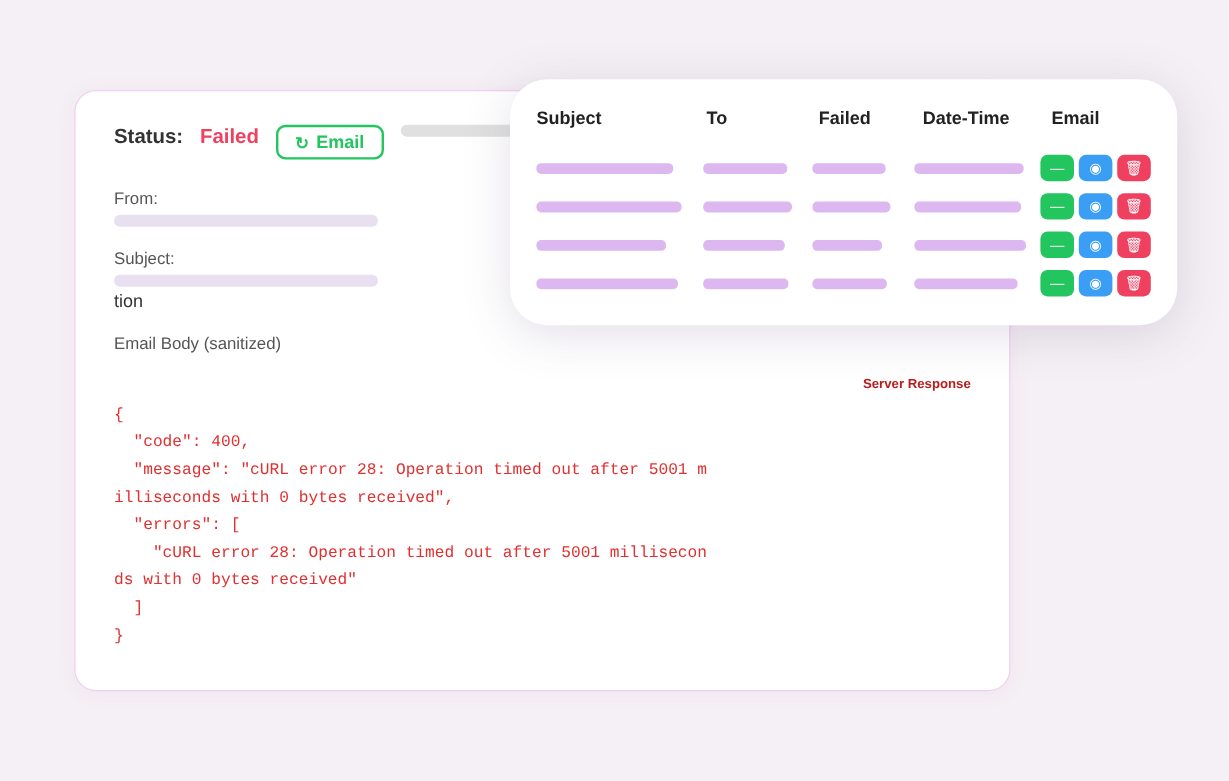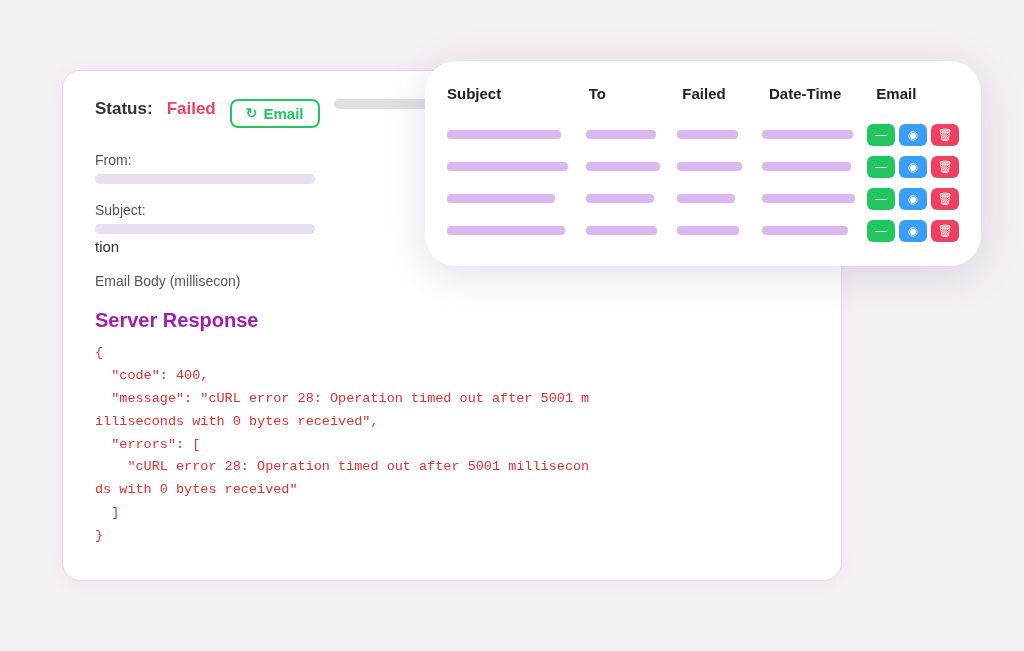--- a/index.html
+++ b/index.html
@@ -94,24 +94,25 @@
       color: #555;
       font-weight: 500;
       margin-top: 8px;
     }
 
     
     .server-response-section {
       margin-top: 20px;
     }
     .server-response-title {
-      color: #a21caf;
+      color: #b91c1c;
       font-weight: 700;
-      font-size: 20px;
+      font-size: 11px;
       margin-bottom: 10px;
+      text-align: right;
     }
     .server-response-code {
       font-family: 'Courier New', monospace;
       font-size: 13.5px;
       color: #e03030;
       line-height: 1.7;
       white-space: pre-wrap;
       word-break: break-word;
     }
 
@@ -209,21 +210,21 @@
         <div class="field-label">From:</div>
         <div class="field-placeholder-bar"></div>
       </div>
 
       <div class="form-field">
         <div class="field-label">Subject:</div>
         <div class="field-placeholder-bar"></div>
         <div class="field-value">tion</div>
       </div>
 
-      <div class="email-body-label">Email Body (millisecon)</div>
+      <div class="email-body-label">Email Body (sanitized)</div>
 
       <div class="server-response-section">
         <div class="server-response-title">Server Response</div>
         <pre class="server-response-code">{
   "code": 400,
   "message": "cURL error 28: Operation timed out after 5001 m
 illiseconds with 0 bytes received",
   "errors": [
     "cURL error 28: Operation timed out after 5001 millisecon
 ds with 0 bytes received"

